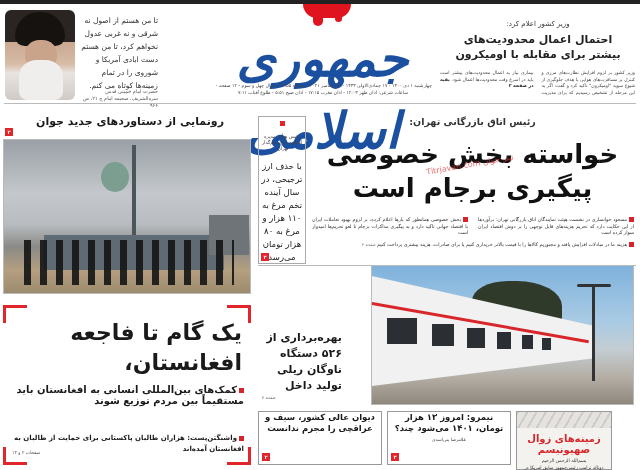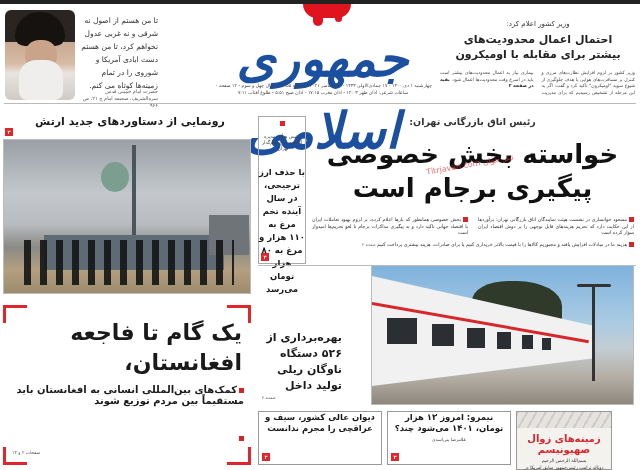--- a/index.html
+++ b/index.html
@@ -39,21 +39,21 @@
   .ship-body { position:absolute; left:40px; top:95px; width:180px; height:35px; background:#5e6b74; }
   .ship-mast { position:absolute; left:128px; top:5px; width:4px; height:90px; background:#4b555c; }
   .ship-dome { position:absolute; left:97px; top:22px; width:28px; height:30px; border-radius:50%; background:#7b9e90; }
   .ship-launcher { position:absolute; left:205px; top:75px; width:40px; height:40px; background:#6e7478; }
   .soldiers { position:absolute; left:20px; top:100px; width:210px; height:45px;
               background: repeating-linear-gradient(90deg, #141414 0 7px, transparent 7px 16px); opacity:.9; }
 
   
   .mid-box { left:258px; top:116px; width:48px; height:148px; border:1px solid #aaa; text-align:center; }
   .mid-box .kick { font-size:4.8px; line-height:6px; color:#444; margin-top:8px; }
-  .mid-box .body { font-size:8.5px; line-height:13px; font-weight:bold; margin-top:14px; }
+  .mid-box .body { font-size:8.5px; line-height:13px; font-weight:normal; margin-top:8px; }
 
   
   .main-kicker { left:310px; top:116px; width:325px; font-size:9.5px; font-weight:bold; text-align:center; color:#333; }
   .main-title { left:310px; top:137px; width:325px; font-family:"DejaVu Sans", sans-serif; font-weight:bold; font-size:26px; line-height:34px; text-align:center; color:#111; }
   .watermark { left:420px; top:160px; width:100px; font-size:8px; color:#e43b3b; opacity:.75; text-align:center; transform:rotate(-10deg); }
   .main-body { left:312px; top:217px; width:322px; font-size:4.8px; line-height:6.5px; color:#333; }
   .main-body .cols { display:flex; gap:10px; }
   .main-body .col { flex:1; text-align:justify; }
   .main-body .full { margin-top:5px; }
   .bullet { display:inline-block; width:5px; height:5px; background:#d9232a; margin-left:2px; vertical-align:middle; }
@@ -119,21 +119,21 @@
 <div class="abs tr-kicker">وزیر کشور اعلام کرد:</div>
 <div class="abs tr-title">احتمال اعمال محدودیت‌های بیشتر برای مقابله با اومیکرون</div>
 <div class="abs tr-body">
   <span>وزیر کشور بر لزوم افزایش نظارت‌های مرزی و کنترل بر مسافرت‌های هوایی با هدف جلوگیری از شیوع سویه "اومیکرون" تاکید کرد و گفت: اگر به این مرحله از</span>
   <span>تشخیص رسیدیم که برای مدیریت بیماری نیاز به اعمال محدودیت‌های بیشتر است باید در اسرع وقت محدودیت‌ها اعمال شود.</span>
   <span class="tr-more">بقیه در صفحه ۲</span>
 </div>
 
 <div class="abs hdr-rule"></div>
 
-<div class="abs army-title">رونمایی از دستاوردهای جدید ارتش</div>
+<div class="abs army-title">رونمایی از دستاوردهای جدید جوان</div>
 <div class="abs pg-box" style="left:5px;top:128px;">۲</div>
 <div class="abs army-photo">
   <div class="ship-body"></div>
   <div class="ship-mast"></div>
   <div class="ship-dome"></div>
   <div class="ship-launcher"></div>
   <div class="soldiers"></div>
 </div>
 
 <div class="abs mid-box">
@@ -162,21 +162,21 @@
   <div class="corner c-tl"></div>
     <div class="corner c-tr"></div>
   <div class="corner c-bl"></div>
     <div class="corner c-br"></div>
 </div>
 <div class="abs af-title">
   <div>یک گام تا فاجعه</div>
   <div>افغانستان،</div>
 </div>
 <div class="abs af-b1"><span class="bullet"></span><span>کمک‌های بین‌المللی انسانی به افغانستان باید مستقیماً بین مردم توزیع شوند</span></div>
-<div class="abs af-b2"><span class="bullet"></span></div>
+<div class="abs af-b2"><span class="bullet"></span><span>واشنگتن‌پست: هزاران طالبان پاکستانی برای حمایت از طالبان به افغانستان آمده‌اند</span></div>
 <div class="abs af-pg">صفحات ۲ و ۱۴</div>
 
 <div class="abs train-text">بهره‌برداری از ۵۲۶ دستگاه ناوگان ریلی تولید داخل</div>
 <div class="abs train-pg">صفحه ۲</div>
 <div class="abs train-photo">
   <div class="trees"></div>
   <div class="train-car"></div>
   <div class="train-stripe"></div>
   <div class="train-win" style="left:15px;top:52px;width:30px;height:26px;"></div>
   <div class="train-win" style="left:60px;top:58px;width:22px;height:22px;"></div>

